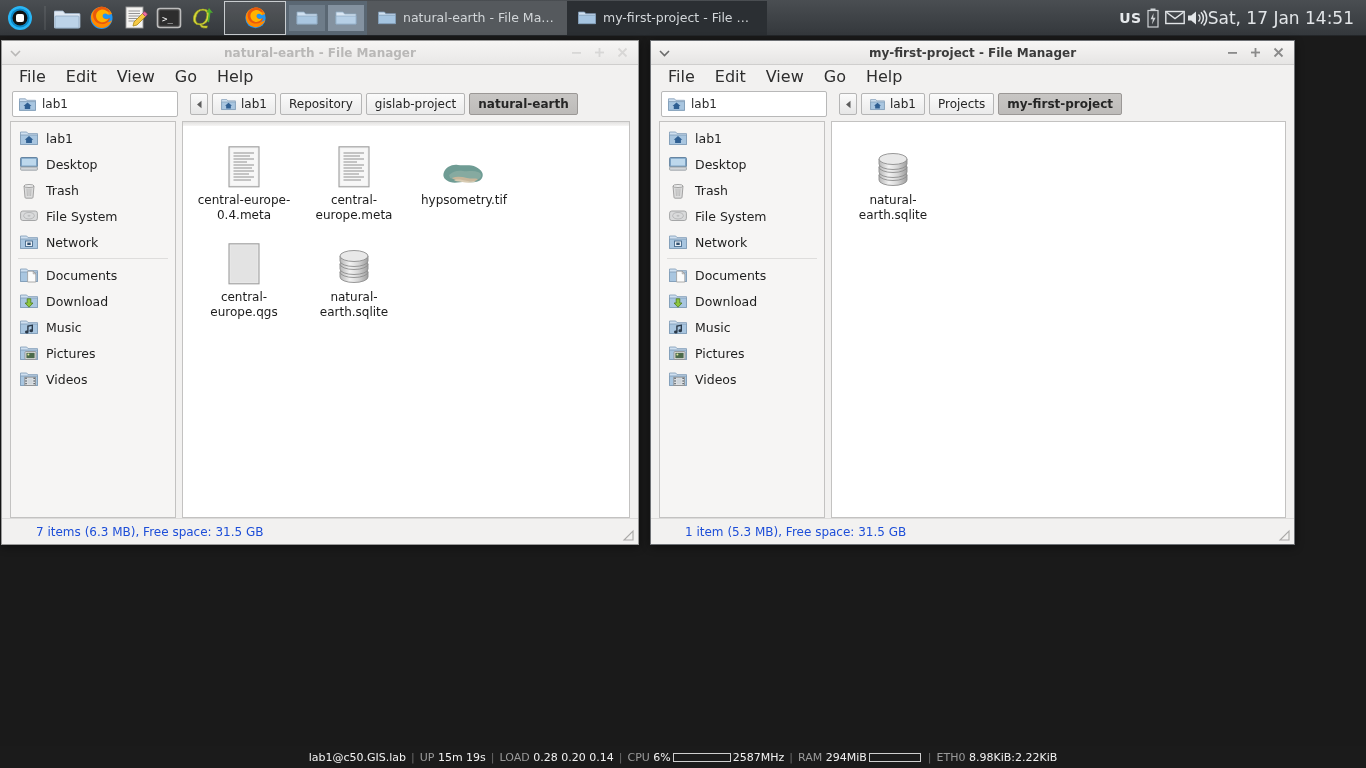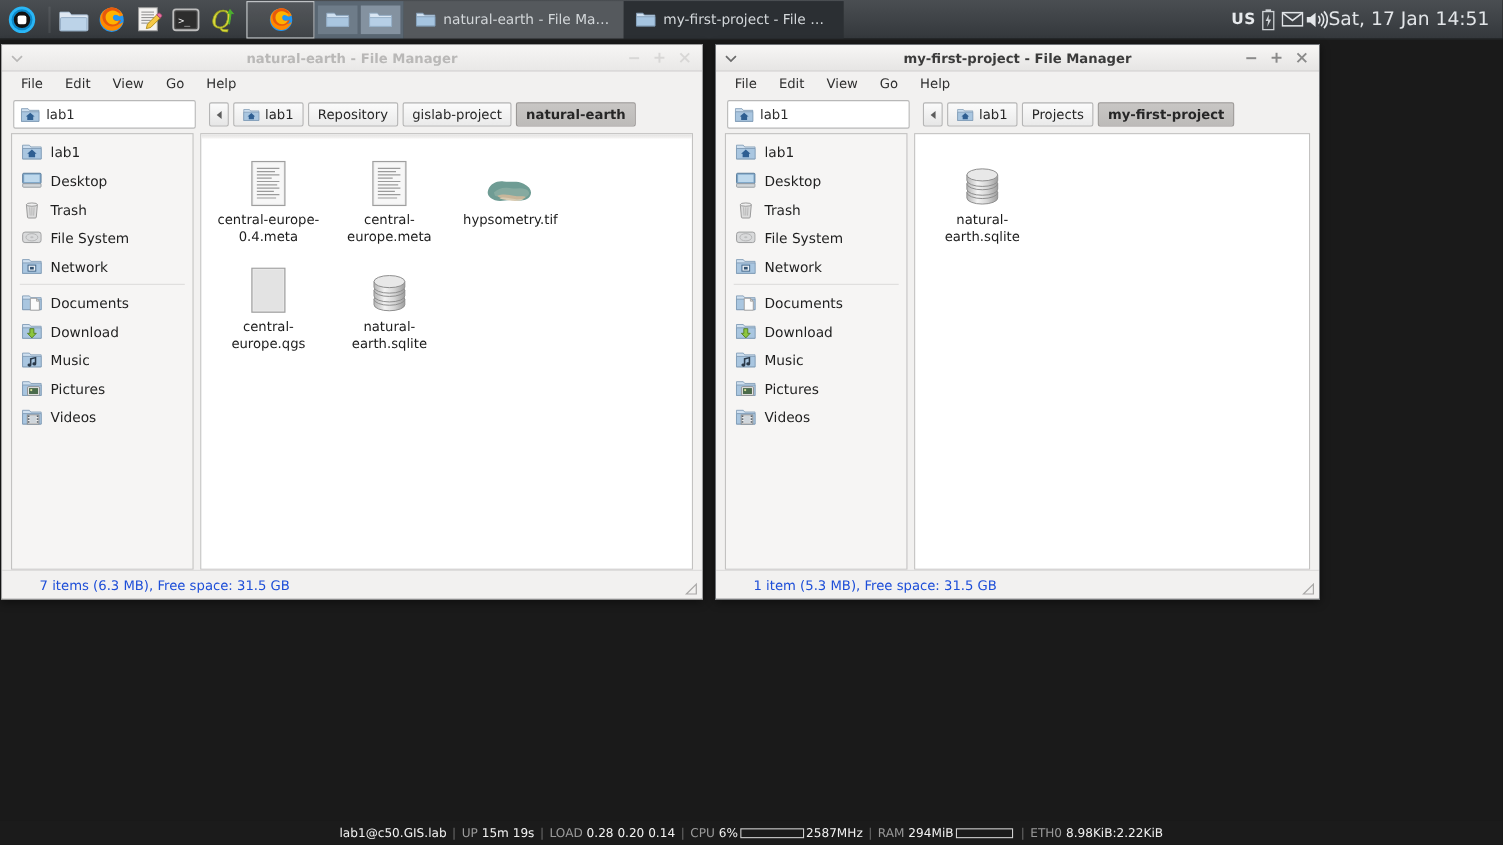--- a/index.html
+++ b/index.html
@@ -58,42 +58,42 @@
 
   
   .window {
     position: absolute;
     background: #f2f1f0;
     border: 1px solid #9a9a9a;
     box-shadow: 0 2px 8px rgba(0,0,0,0.45);
     display: flex; flex-direction: column;
   }
   .win-left  { left: 1px;   top: 40px; width: 638px; height: 505px; }
-  .win-right { left: 650px; top: 40px; width: 550px; height: 505px; border-color: #6f7276; }
+  .win-right { left: 650px; top: 40px; width: 645px; height: 505px; border-color: #6f7276; }
 
   .titlebar {
     height: 24px; display: flex; align-items: center; position: relative;
     background: linear-gradient(180deg, #f6f5f4 0%, #e9e8e7 100%);
     border-bottom: 1px solid #cfcecd;
     flex: 0 0 24px;
   }
   .titlebar.focused { background: linear-gradient(180deg, #f7f6f5 0%, #e6e5e4 100%); }
   .tb-menu { width: 26px; display: flex; align-items: center; justify-content: center; cursor: pointer; }
   .tb-title {
     position: absolute; left: 0; right: 0; text-align: center;
     font-size: 12px; font-weight: bold; pointer-events: none;
   }
   .tb-title.blur { color: #b9b8b7; }
   .tb-title.focus { color: #3b3b3b; }
   .tb-btns { margin-left: auto; display: flex; align-items: center; gap: 10px; padding-right: 9px; z-index: 2; }
   .tb-btn { width: 13px; height: 14px; display: flex; align-items: center; justify-content: center; cursor: pointer; }
 
   .menubar { height: 22px; display: flex; align-items: center; padding-left: 8px; gap: 2px;
              background: #f2f1f0; flex: 0 0 22px; }
-  .menu-item { font-size: 12px; color: #2e2e2e; padding: 2px 9px; cursor: pointer; text-align: right; }
+  .menu-item { font-size: 16px; color: #2e2e2e; padding: 2px 9px; cursor: pointer; text-align: right; }
 
   .toolbar { height: 34px; display: flex; align-items: center; background: #f2f1f0; flex: 0 0 34px; }
   .loc-entry {
     width: 166px; height: 26px; margin-left: 10px;
     background: #ffffff; border: 1px solid #b8b8b8; border-radius: 2px;
     display: flex; align-items: center; gap: 6px; padding-left: 6px; cursor: text;
   }
   .loc-entry .txt { font-size: 12px; color: #2b2b2b; }
   .crumbs { display: flex; align-items: center; gap: 4px; margin-left: 12px; }
   .crumb-arrow {

